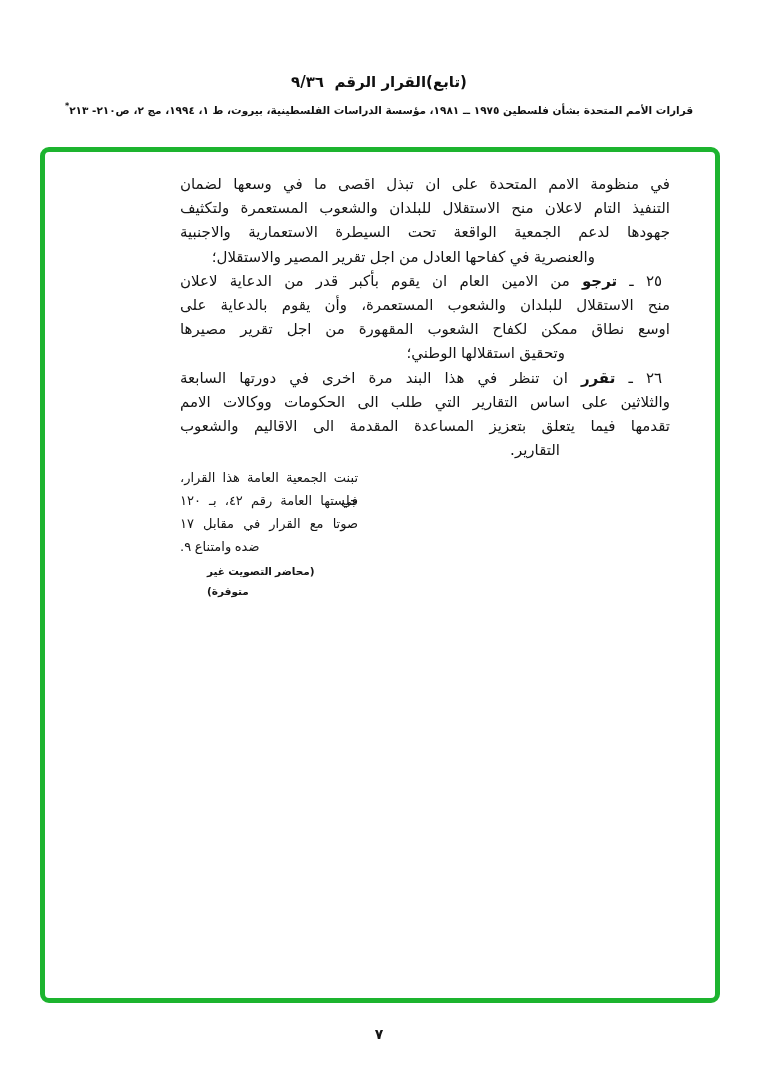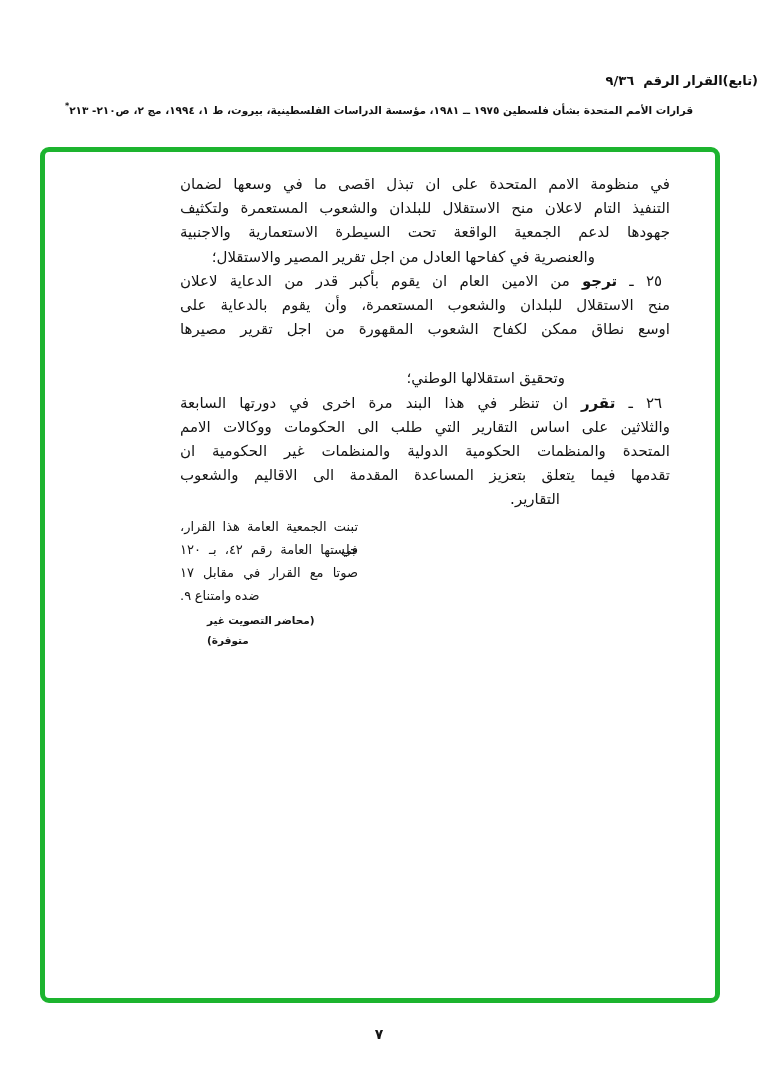--- a/index.html
+++ b/index.html
@@ -2,21 +2,21 @@
 <html><head>
 <meta charset="utf-8">
 <style>
   html,body{margin:0;padding:0;background:#ffffff;}
   body{
     width:758px;height:1078px;position:relative;overflow:hidden;
     font-family:"DejaVu Sans",sans-serif;color:#141414;
   }
   .hdr-title{
     position:absolute;top:73px;left:0;width:100%;
-    text-align:right;font-weight:bold;font-size:13px;
+    text-align:center;font-weight:bold;font-size:15px;
     white-space:pre-wrap;color:#101010;
   }
   .hdr-source{
     position:absolute;top:102px;left:0;width:100%;
     text-align:center;font-weight:bold;font-size:10.5px;color:#101010;
   }
   .hdr-source sup{font-size:8px;}
   .green-box{
     position:absolute;left:40px;top:147px;
     box-sizing:border-box;width:680px;height:856px;
@@ -26,21 +26,21 @@
     direction:rtl;
     padding:20px 45px 0 135px;
   }
   .line{
     font-size:15px;line-height:24.2px;height:24.2px;
     word-spacing:-0.4px;
   }
   .justified{text-align:justify;text-align-last:justify;}
   .justified-first{text-align:justify;text-align-last:justify;text-indent:8px;}
   .para-end-small{text-align:right;padding-left:0;padding-right:75px;}
-  .para-end-mid{text-align:right;padding-right:105px;margin-top:25px;}
+  .para-end-mid{text-align:right;padding-right:105px;}
   .para-end-deep{text-align:right;padding-right:110px;}
   .note{
     width:178px;margin:4px auto 0 0;direction:rtl;
   }
   .note .nline{
     font-size:13px;line-height:23px;height:23px;word-spacing:-0.5px;
   }
   .note-line{text-align:justify;text-align-last:justify;}
   .note-end{text-align:left;}
   .note-caption{
@@ -65,21 +65,20 @@
       <div class="line justified" dir="rtl"><span>في منظومة الامم المتحدة على ان تبذل اقصى ما في وسعها لضمان</span></div>
       <div class="line justified" dir="rtl"><span>التنفيذ التام لاعلان منح الاستقلال للبلدان والشعوب المستعمرة ولتكثيف</span></div>
       <div class="line justified" dir="rtl"><span>جهودها لدعم الجمعية الواقعة تحت السيطرة الاستعمارية والاجنبية</span></div>
       <div class="line para-end-small" dir="rtl"><span>والعنصرية في كفاحها العادل من اجل تقرير المصير والاستقلال؛</span></div>
       <div class="line justified-first" dir="rtl"><span>٢٥ ـ </span><b>ترجو</b><span> من الامين العام ان يقوم بأكبر قدر من الدعاية لاعلان</span></div>
       <div class="line justified" dir="rtl"><span>منح الاستقلال للبلدان والشعوب المستعمرة، وأن يقوم بالدعاية على</span></div>
       <div class="line justified" dir="rtl"><span>اوسع نطاق ممكن لكفاح الشعوب المقهورة من اجل تقرير مصيرها</span></div>
       <div class="line para-end-mid" dir="rtl"><span>وتحقيق استقلالها الوطني؛</span></div>
       <div class="line justified-first" dir="rtl"><span>٢٦ ـ </span><b>تقرر</b><span> ان تنظر في هذا البند مرة اخرى في دورتها السابعة</span></div>
       <div class="line justified" dir="rtl"><span>والثلاثين على اساس التقارير التي طلب الى الحكومات ووكالات الامم</span></div>
-      <div class="line justified" dir="rtl"><span>المتحدة والمنظمات الحكومية الدولية والمنظمات غير الحكومية ان</span></div>
       <div class="line justified" dir="rtl"><span>تقدمها فيما يتعلق بتعزيز المساعدة المقدمة الى الاقاليم والشعوب</span></div>
       <div class="line para-end-deep" dir="rtl"><span>التقارير.</span></div>
       <div class="note">
         <div class="nline note-line" dir="rtl">تبنت الجمعية العامة هذا القرار، في</div>
         <div class="nline note-line" dir="rtl">جلستها العامة رقم ٤٢، بـ ١٢٠</div>
         <div class="nline note-line" dir="rtl">صوتا مع القرار في مقابل ١٧</div>
         <div class="nline note-end" dir="rtl">ضده وامتناع ٩.</div>
         <div class="nline note-caption" dir="rtl">(محاضر التصويت غير متوفرة)</div>
       </div>
     </div>

